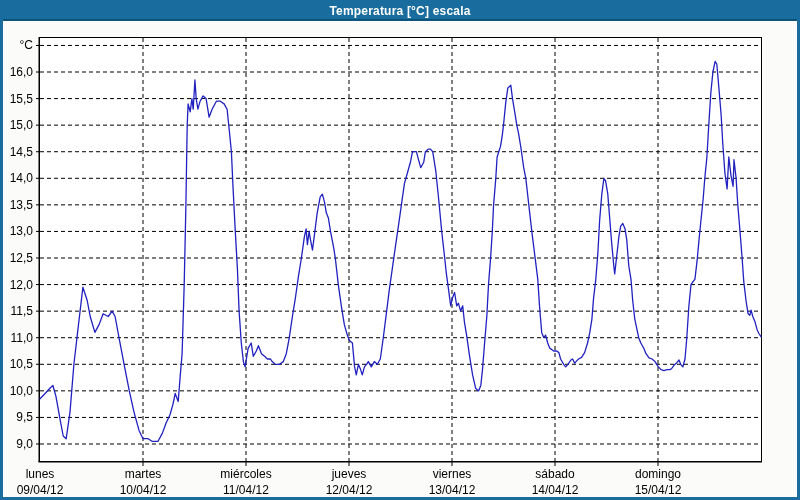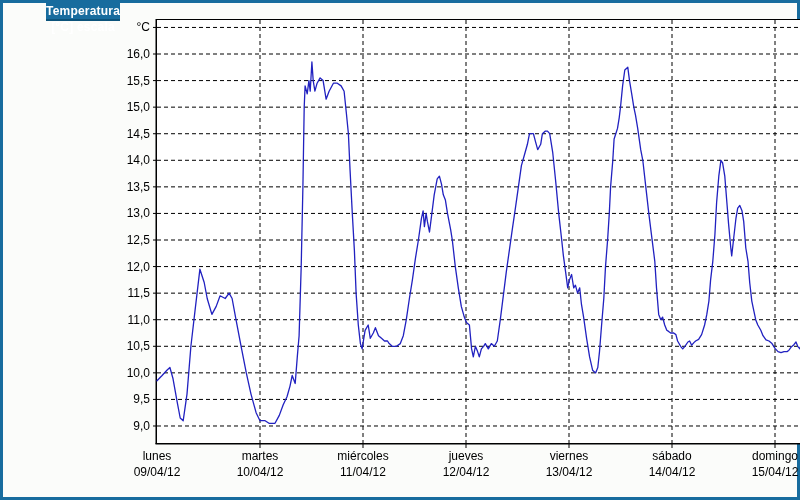--- a/index.html
+++ b/index.html
@@ -5,21 +5,21 @@
   :root{
     --blue:#186C9E;
     --blue-dark:#0D547C;
   }
   html,body{margin:0;padding:0;background:#ffffff;}
   body{width:800px;height:500px;overflow:hidden;font-family:"Liberation Sans",sans-serif;}
   .window{
     box-sizing:border-box;width:800px;height:500px;
     border:3px solid var(--blue);
     background:#FBFCFA;
-    display:flex;flex-direction:row;padding-left:43px;
+    display:flex;flex-direction:column;
   }
   .titlebar{
     height:16px;flex:0 0 16px;
     background:var(--blue);
     border-bottom:2px solid var(--blue-dark);
     color:#ffffff;
     font-weight:bold;font-size:12px;line-height:16px;
     text-align:center;
     letter-spacing:0.2px;
     user-select:none;

